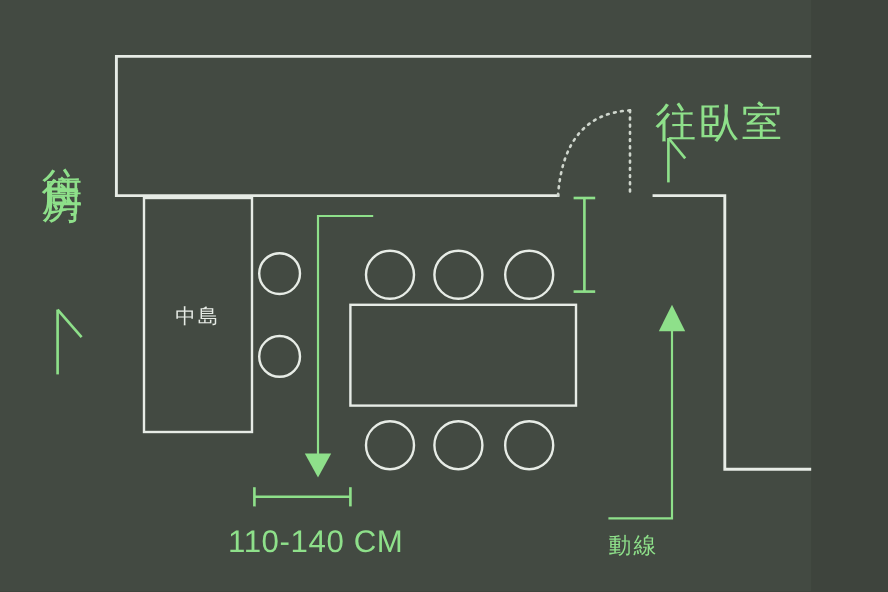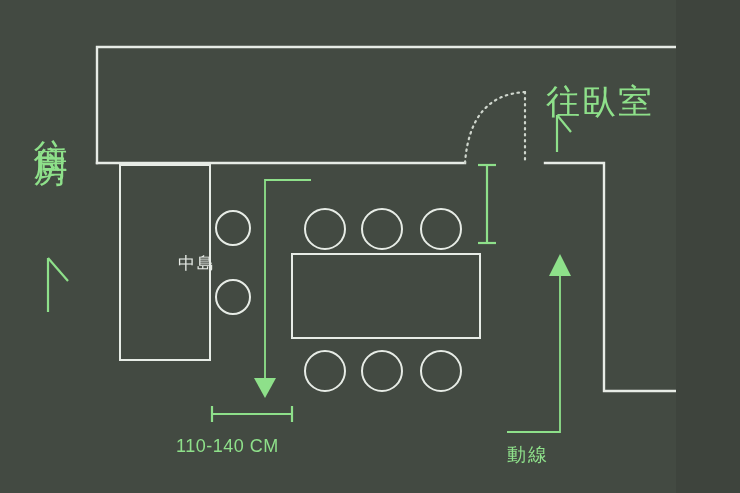--- a/index.html
+++ b/index.html
@@ -101,21 +101,21 @@
 
       <path d="M 507 432 L 560 432 L 560 274" stroke-width="1.8"></path>
       <polygon points="560,254 549,276 571,276" fill="#8ee08a" stroke="none"></polygon>
     </g>
   </svg>
 
   <div class="lbl lbl-green vert-text" style="left:34px; top:112px; font-size:34px;">往廚房</div>
 
   <div class="lbl lbl-green" style="left:546px; top:79px; font-size:34px; letter-spacing:2px;">往臥室</div>
 
-  <div class="lbl lbl-white" style="left:120px; top:252px; width:90px; text-align:center; font-size:17px; letter-spacing:2px;padding-left:32px;">中島</div>
+  <div class="lbl lbl-white" style="left:120px; top:252px; width:90px; text-align:center; font-size:17px; letter-spacing:2px;">中島</div>
 
 
 
-  <div class="lbl lbl-green" style="left:176px; top:436px; font-size:18px; letter-spacing:0.5px;">110-140 CM</div>
+  <div class="lbl lbl-green" style="left:190px; top:436px; font-size:26px; letter-spacing:0.5px;">110-140 CM</div>
 
   <div class="lbl lbl-green" style="left:507px; top:442px; font-size:19px; letter-spacing:2px;">動線</div>
 
 </div>
 
 </body></html>

